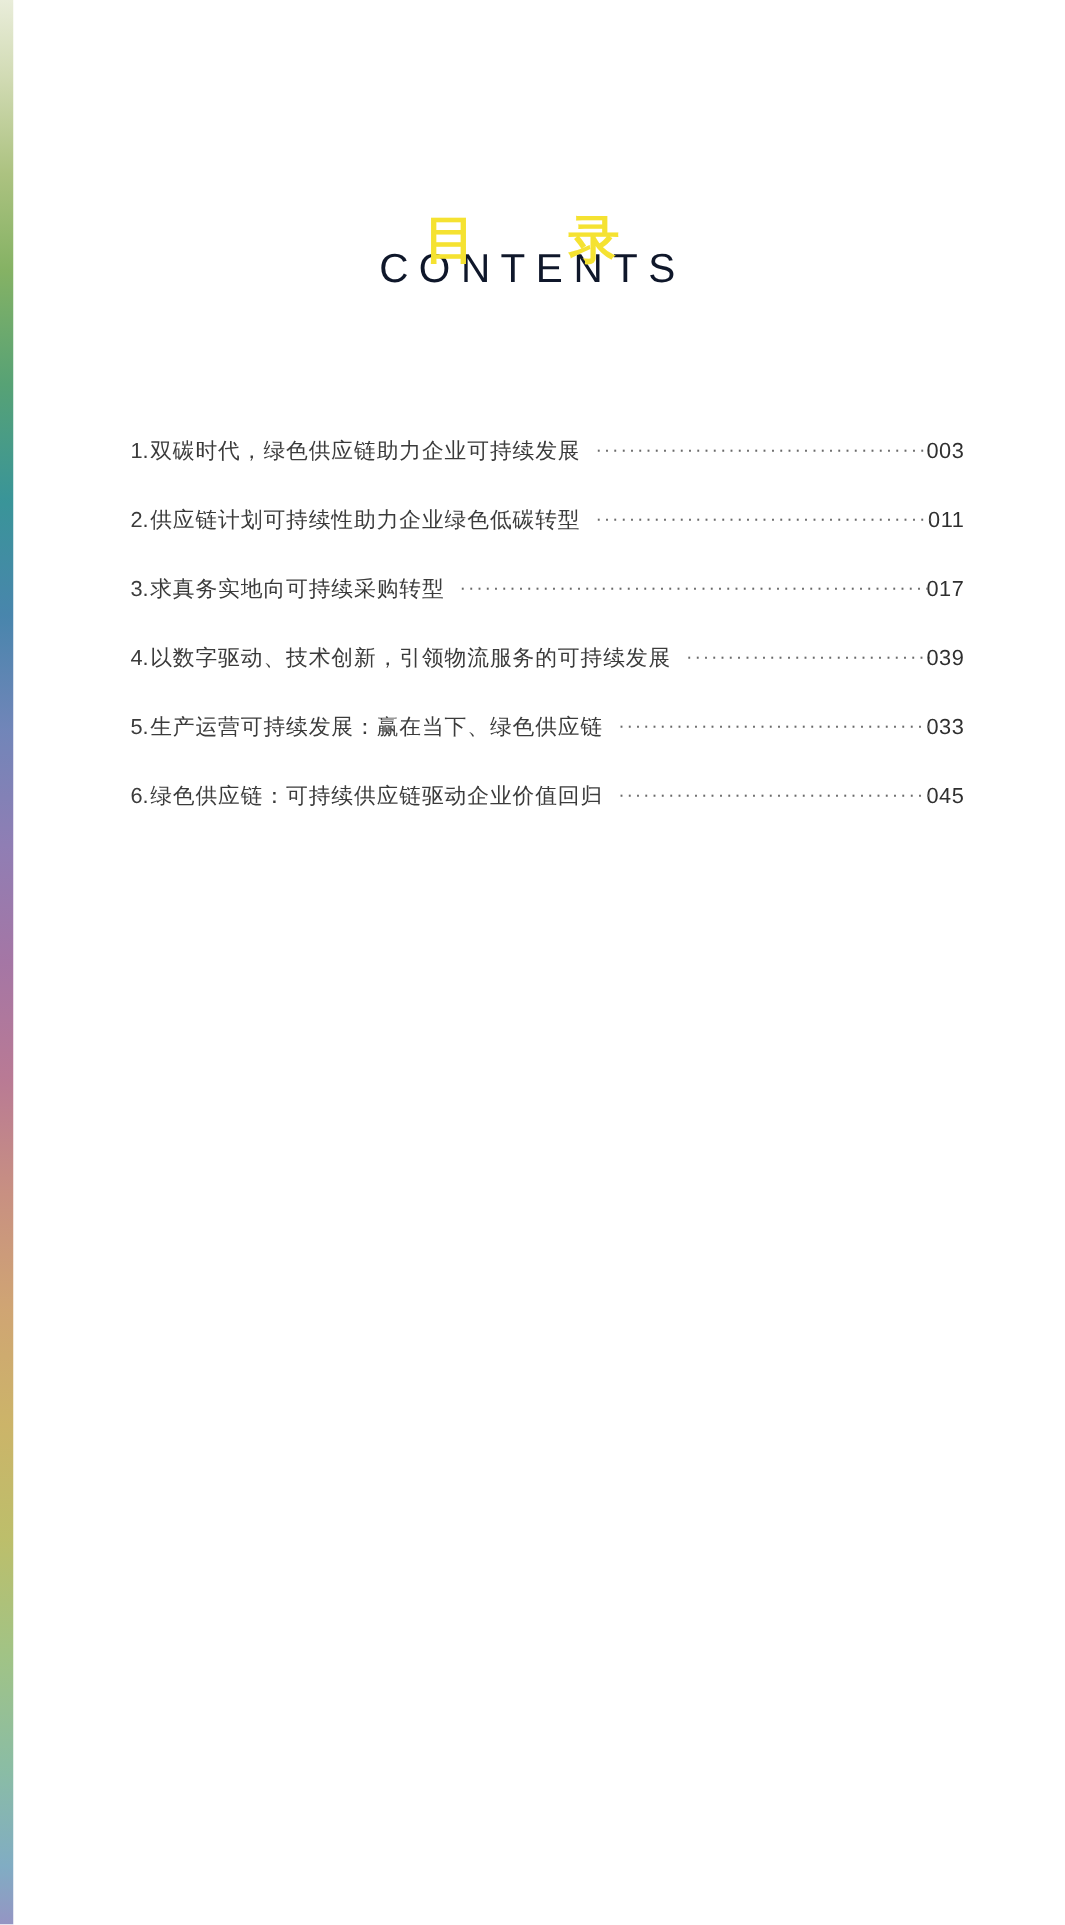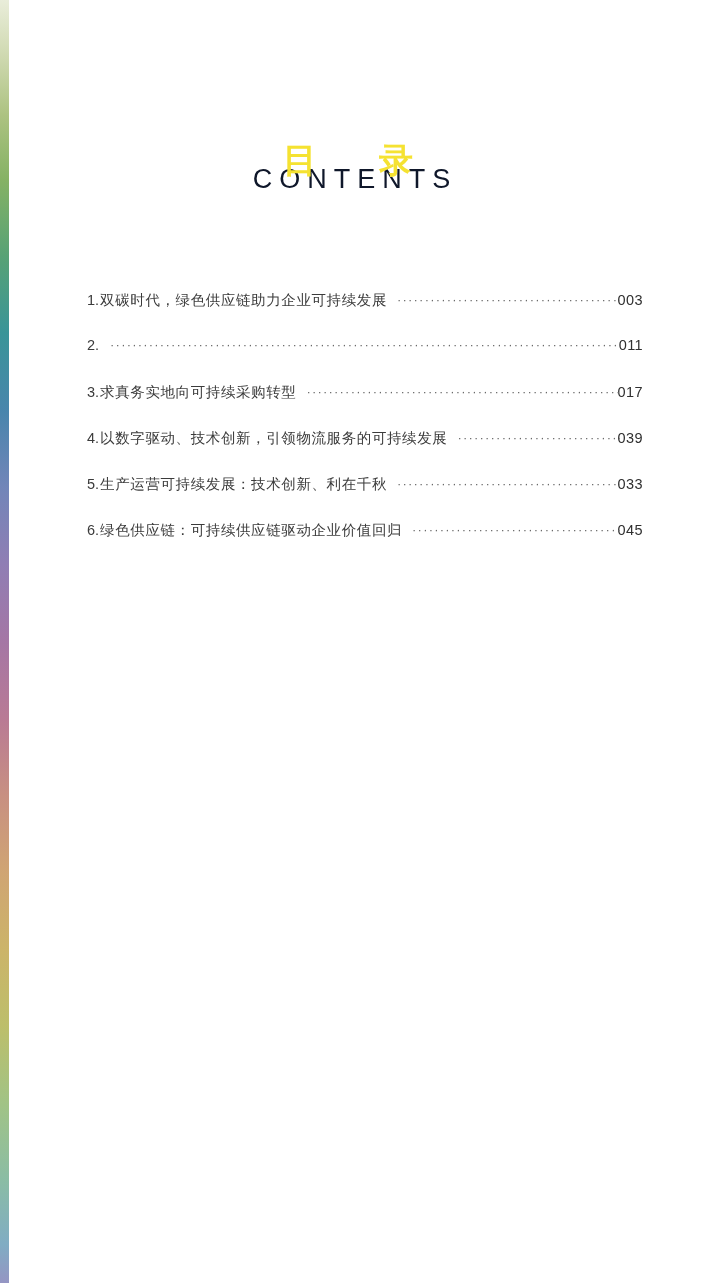--- a/index.html
+++ b/index.html
@@ -143,41 +143,42 @@
 
   <div class="toc-row">
     <span class="toc-num">1.</span>
     <span class="toc-title">双碳时代，绿色供应链助力企业可持续发展</span>
     <span class="toc-dots">·····································································································</span>
     <span class="toc-page">003</span>
   </div>
 
   <div class="toc-row">
     <span class="toc-num">2.</span>
+    <span class="toc-title">供应链计划可持续性助力企业绿色低碳转型</span>
     <span class="toc-dots">·····································································································</span>
     <span class="toc-page">011</span>
   </div>
 
   <div class="toc-row">
     <span class="toc-num">3.</span>
     <span class="toc-title">求真务实地向可持续采购转型</span>
     <span class="toc-dots">·····································································································</span>
     <span class="toc-page">017</span>
   </div>
 
   <div class="toc-row">
     <span class="toc-num">4.</span>
     <span class="toc-title">以数字驱动、技术创新，引领物流服务的可持续发展</span>
     <span class="toc-dots">·····································································································</span>
     <span class="toc-page">039</span>
   </div>
 
   <div class="toc-row">
     <span class="toc-num">5.</span>
-    <span class="toc-title">生产运营可持续发展：技术创新、利在千秋</span>
+    <span class="toc-title">生产运营可持续发展：赢在当下、绿色供应链</span>
     <span class="toc-dots">·····································································································</span>
     <span class="toc-page">033</span>
   </div>
 
   <div class="toc-row">
     <span class="toc-num">6.</span>
     <span class="toc-title">绿色供应链：可持续供应链驱动企业价值回归</span>
     <span class="toc-dots">·····································································································</span>
     <span class="toc-page">045</span>
   </div>

